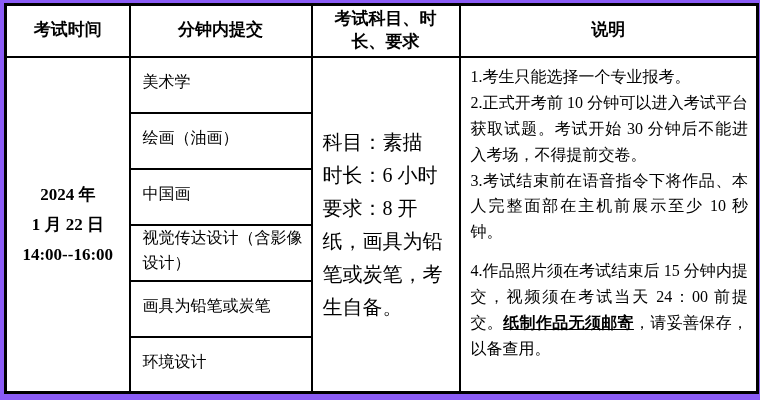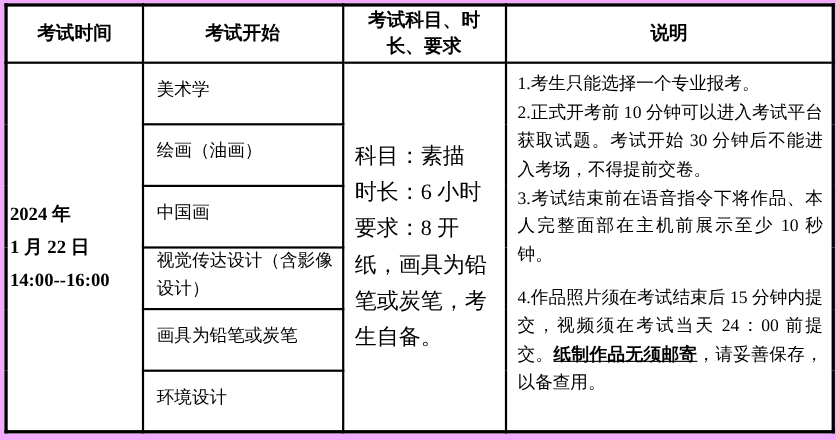--- a/index.html
+++ b/index.html
@@ -8,21 +8,21 @@
     background: #ffffff;
     width: 760px;
     height: 400px;
     overflow: hidden;
   }
   .page {
     width: 760px;
     height: 400px;
     box-sizing: border-box;
     padding: 3px 4px;
-    background: #f0abfc;
+    background: #8b5cf6;
   }
   table.schedule {
     border-collapse: collapse;
     table-layout: fixed;
     width: 752px;
     border: 3px solid #000000;
     background: #ffffff;
   }
   table.schedule th,
   table.schedule td {
@@ -37,20 +37,21 @@
   th.hdr {
     font-weight: bold;
     font-size: 17px;
     text-align: center;
     vertical-align: middle;
     white-space: pre-line;
     line-height: 1.35;
     padding: 2px;
   }
   td.time-cell {
+    text-align: center;
     vertical-align: middle;
     font-weight: bold;
     font-size: 17px;
     white-space: pre-line;
     line-height: 1.75;
     padding: 2px;
   }
   td.major-cell {
     font-size: 16px;
     text-align: left;
@@ -83,21 +84,21 @@
   <table class="schedule">
     <colgroup>
       <col style="width:124px">
       <col style="width:182px">
       <col style="width:148px">
       <col style="width:298px">
     </colgroup>
     <thead>
       <tr>
         <th class="hdr">考试时间</th>
-        <th class="hdr">考试开始</th>
+        <th class="hdr">分钟内提交</th>
         <th class="hdr">考试科目、时
 长、要求</th>
         <th class="hdr">说明</th>
       </tr>
     </thead>
     <tbody>
       <tr>
         <td class="time-cell" rowspan="6">2024 年
 1 月 22 日
 14:00--16:00</td>

